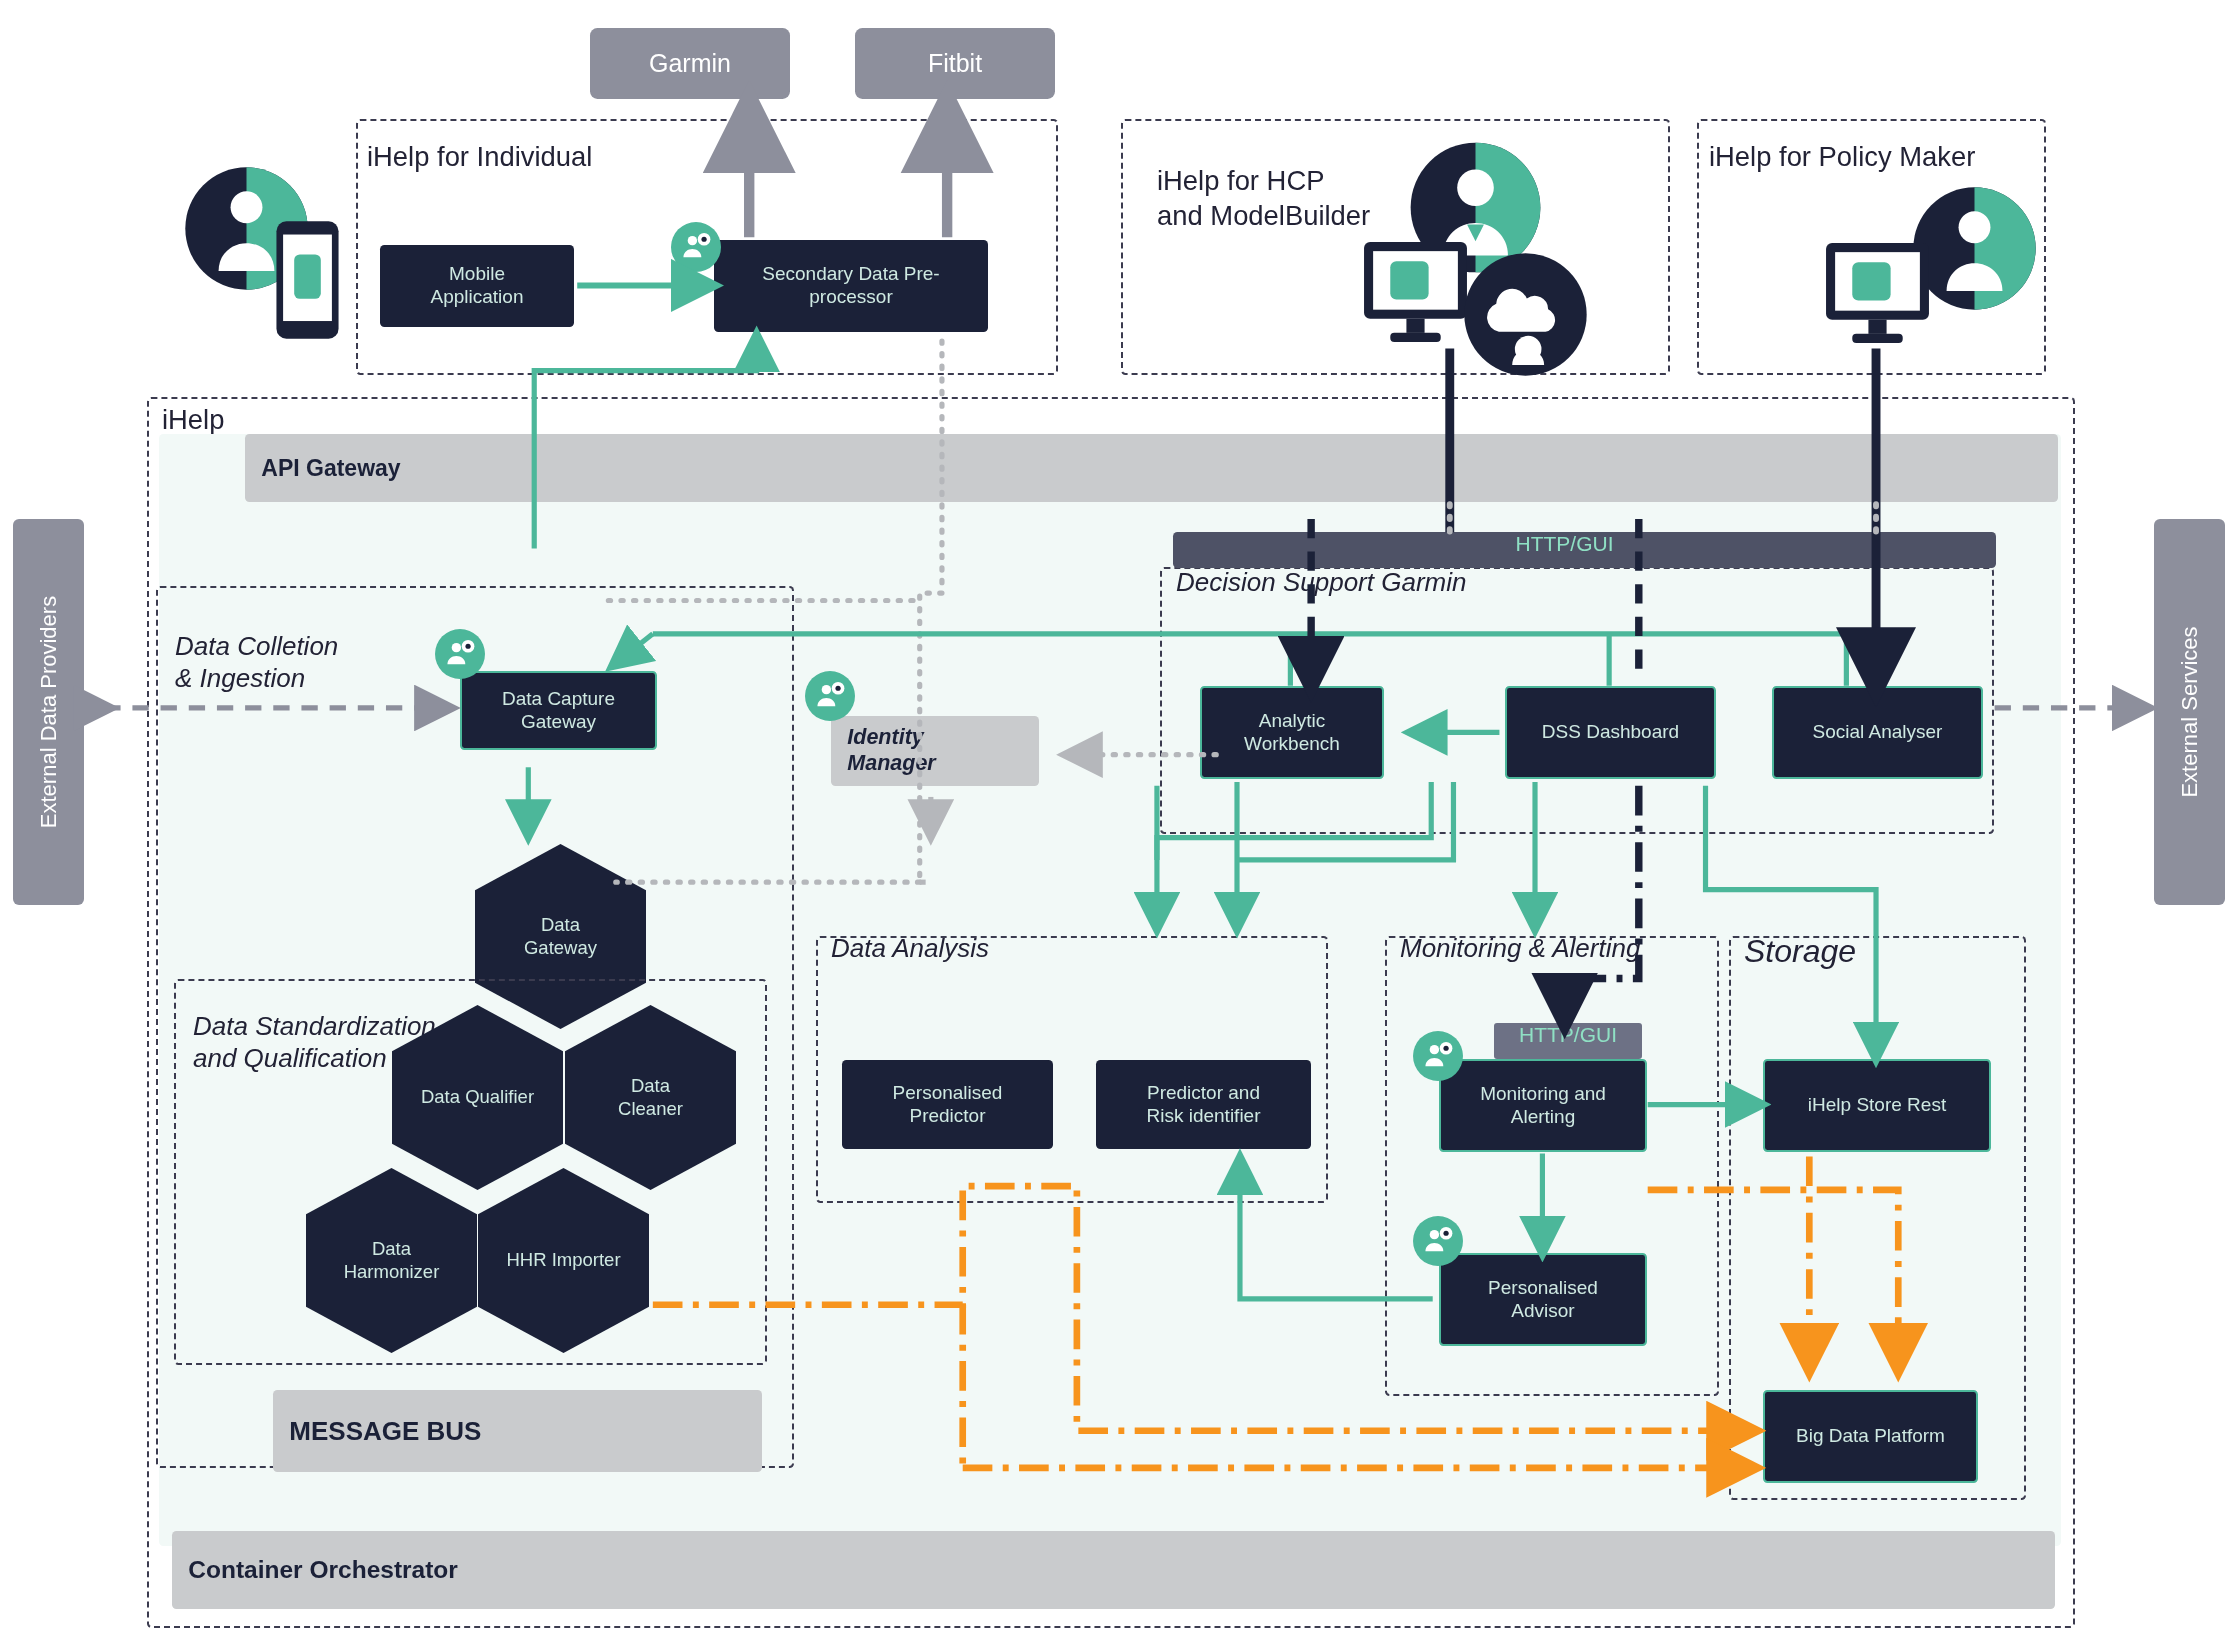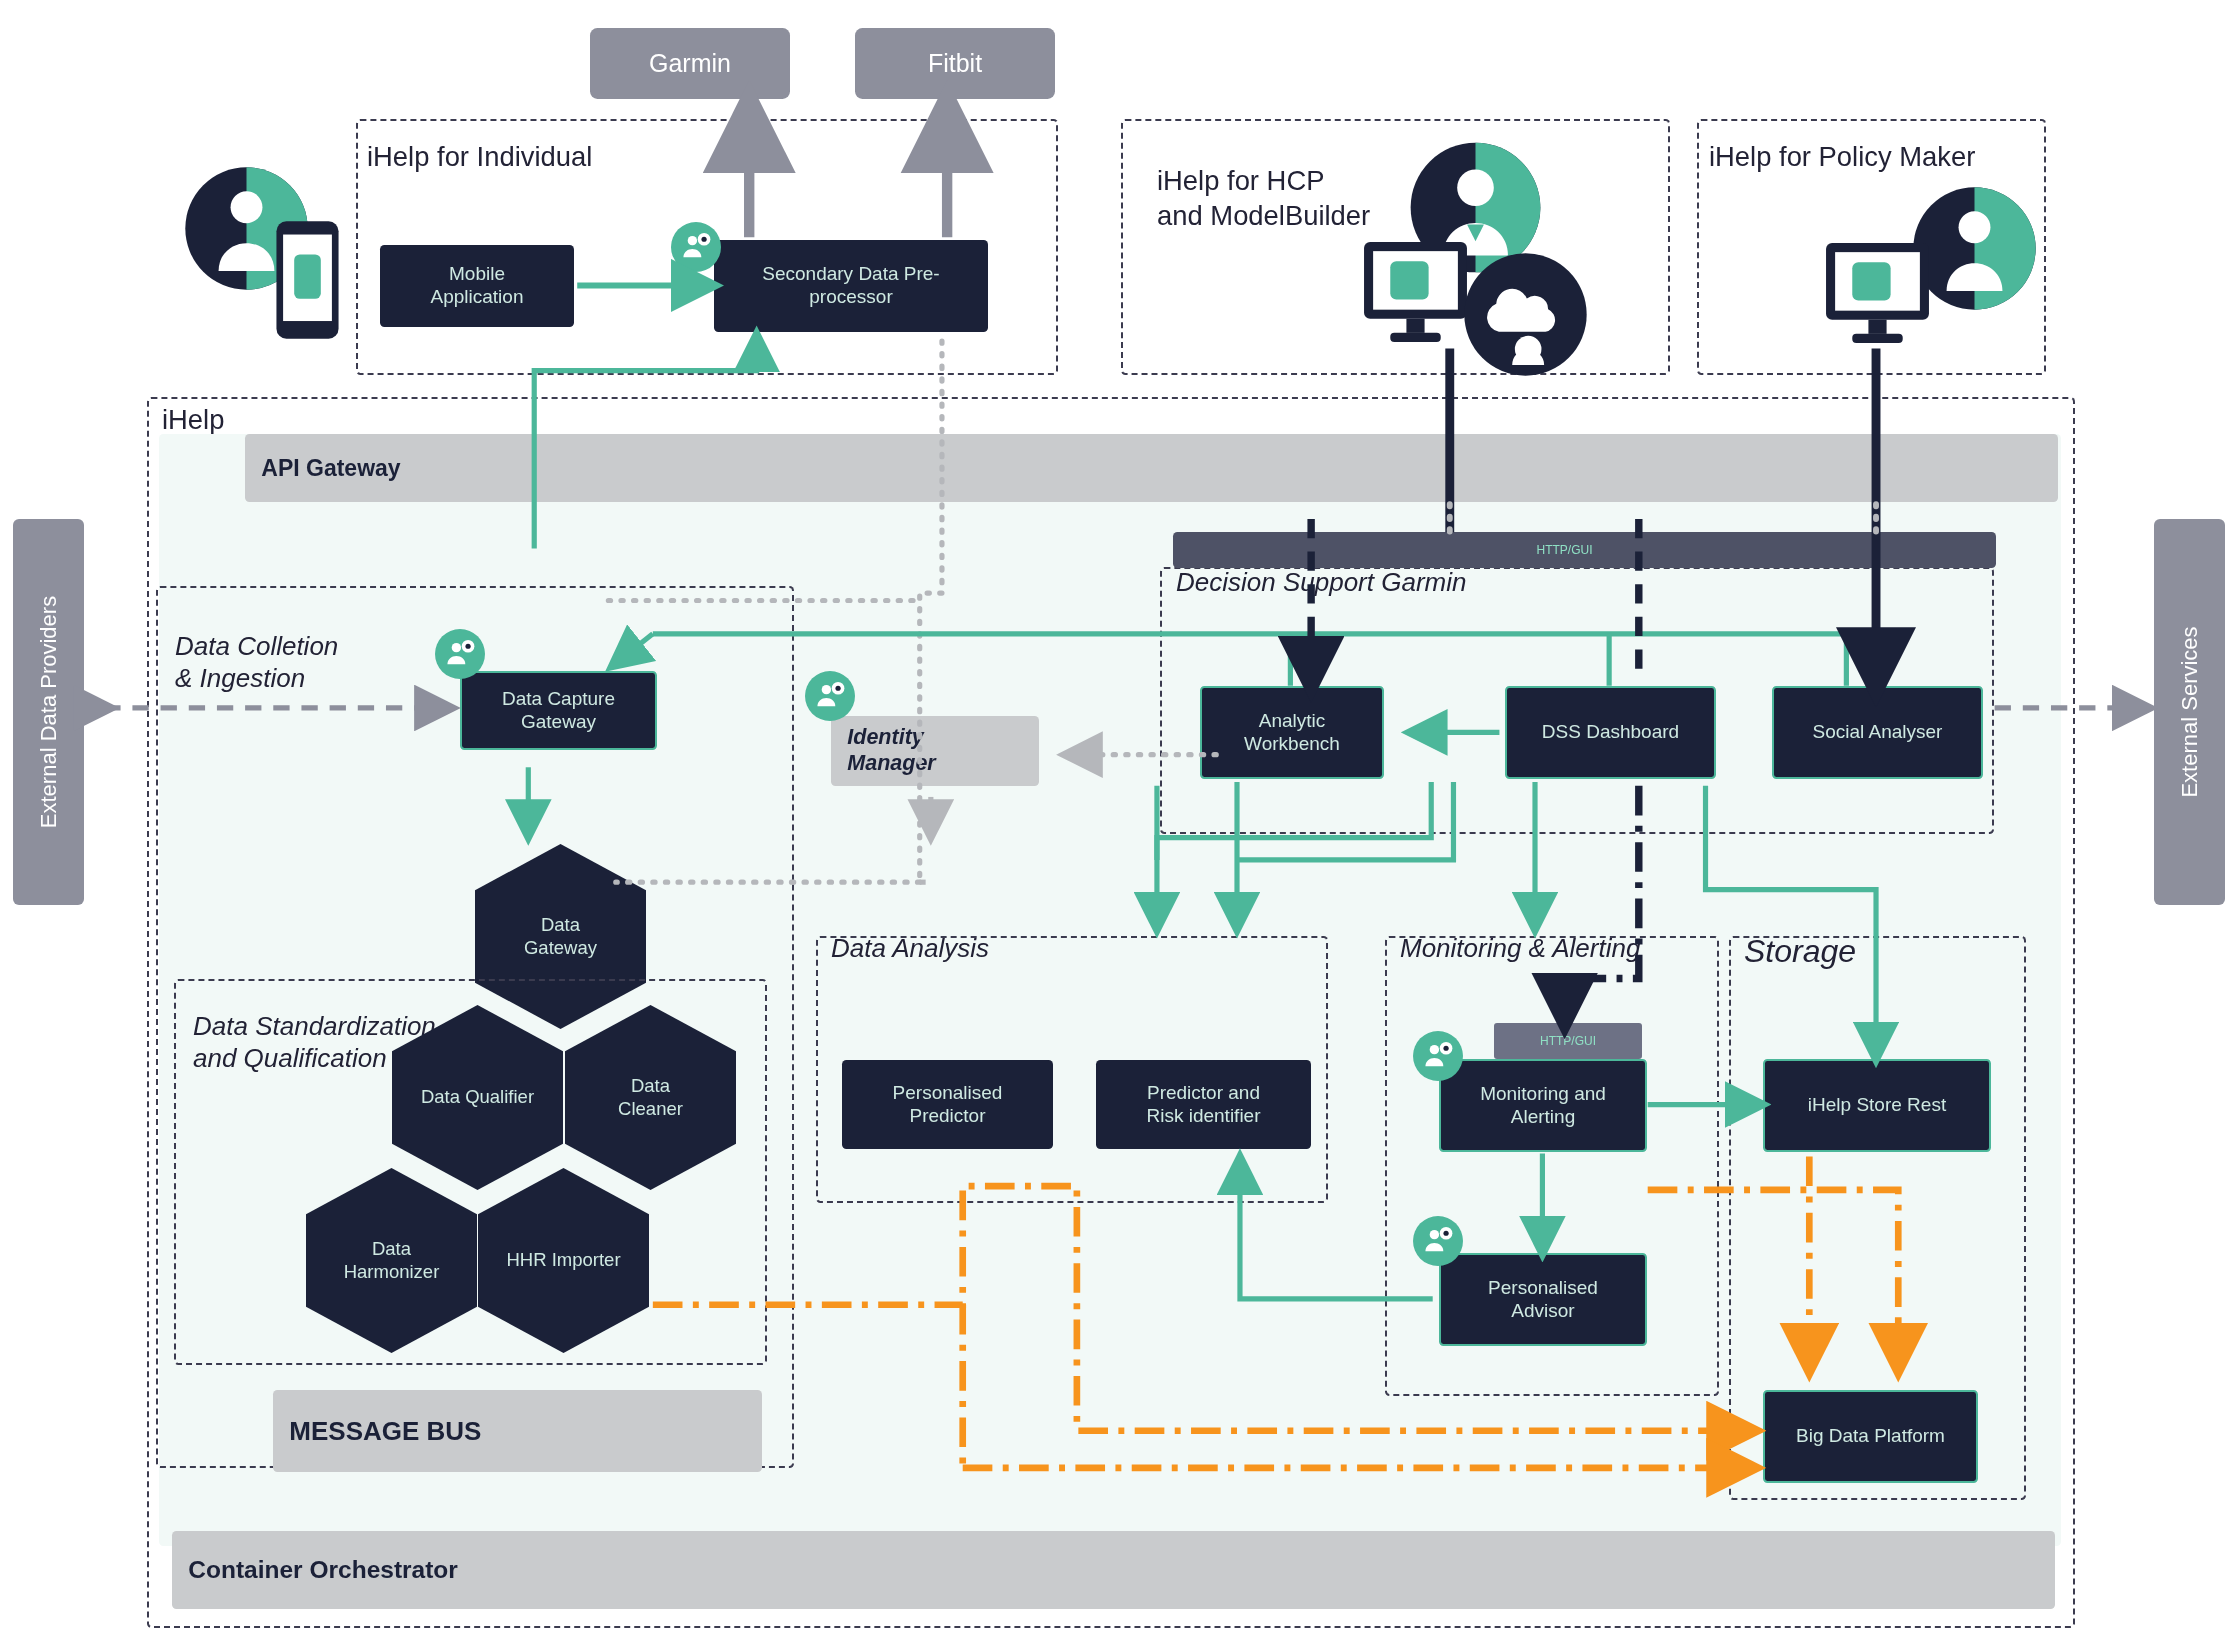--- a/index.html
+++ b/index.html
@@ -12,21 +12,21 @@
   .greybox{position:absolute;background:#c9cbcd;color:#1b2138;border-radius:4.4px;display:flex;align-items:center;text-align:left;font-size:22px;font-weight:bold;box-sizing:border-box;padding:0 16.3px;}
   .greydev{position:absolute;background:#8d8f9c;color:#ffffff;border-radius:7.4px;display:flex;align-items:center;justify-content:center;text-align:center;font-size:25px;box-sizing:border-box;}
   .slate{position:absolute;background:#4e5266;border-radius:4.4px;}
   .hex{position:absolute;background:#1b2138;color:#cfe9e2;display:flex;align-items:center;justify-content:center;text-align:center;font-size:18.5px;line-height:1.2;
        clip-path:polygon(50% 0%, 100% 25%, 100% 75%, 50% 100%, 0% 75%, 0% 25%);}
   .sidelabel{position:absolute;background:#8d8f9c;color:#ffffff;border-radius:6px;display:flex;align-items:center;justify-content:center;}
   .sidelabel span{display:block;transform:rotate(-90deg);white-space:nowrap;font-size:22px;}
   .lightpanel{position:absolute;background:#f2f9f7;border-radius:4.4px;}
   svg.layer{position:absolute;left:0;top:0;width:2239px;height:1645px;pointer-events:none;}
   .badge{position:absolute;border-radius:50%;background:#4cb79a;display:flex;align-items:center;justify-content:center;color:#ffffff;font-size:19px;}
-  .httpgui{position:absolute;background:#6d7185;color:#8fe0c4;font-size:12px;display:flex;align-items:center;justify-content:center;border-radius:3px;}
+  .httpgui{position:absolute;background:#6d7185;color:#8fe0c4;font-size:21px;display:flex;align-items:flex-start;justify-content:center;border-radius:3px;}
   .avatar{position:absolute;}
 </style>
 </head>
 <body>
 
 <div class="sidelabel" style="left:13.3px;top:519px;width:71px;height:386px;">
   <span>External Data Providers</span>
 </div>
 <div class="sidelabel" style="left:2154px;top:519px;width:71px;height:386px;">
   <span>External Services</span>

